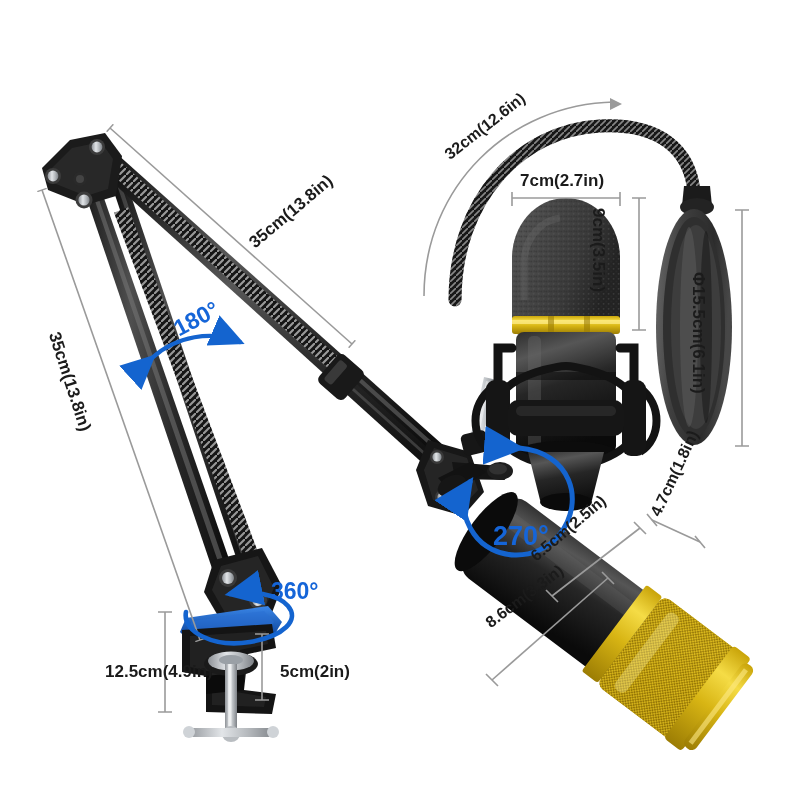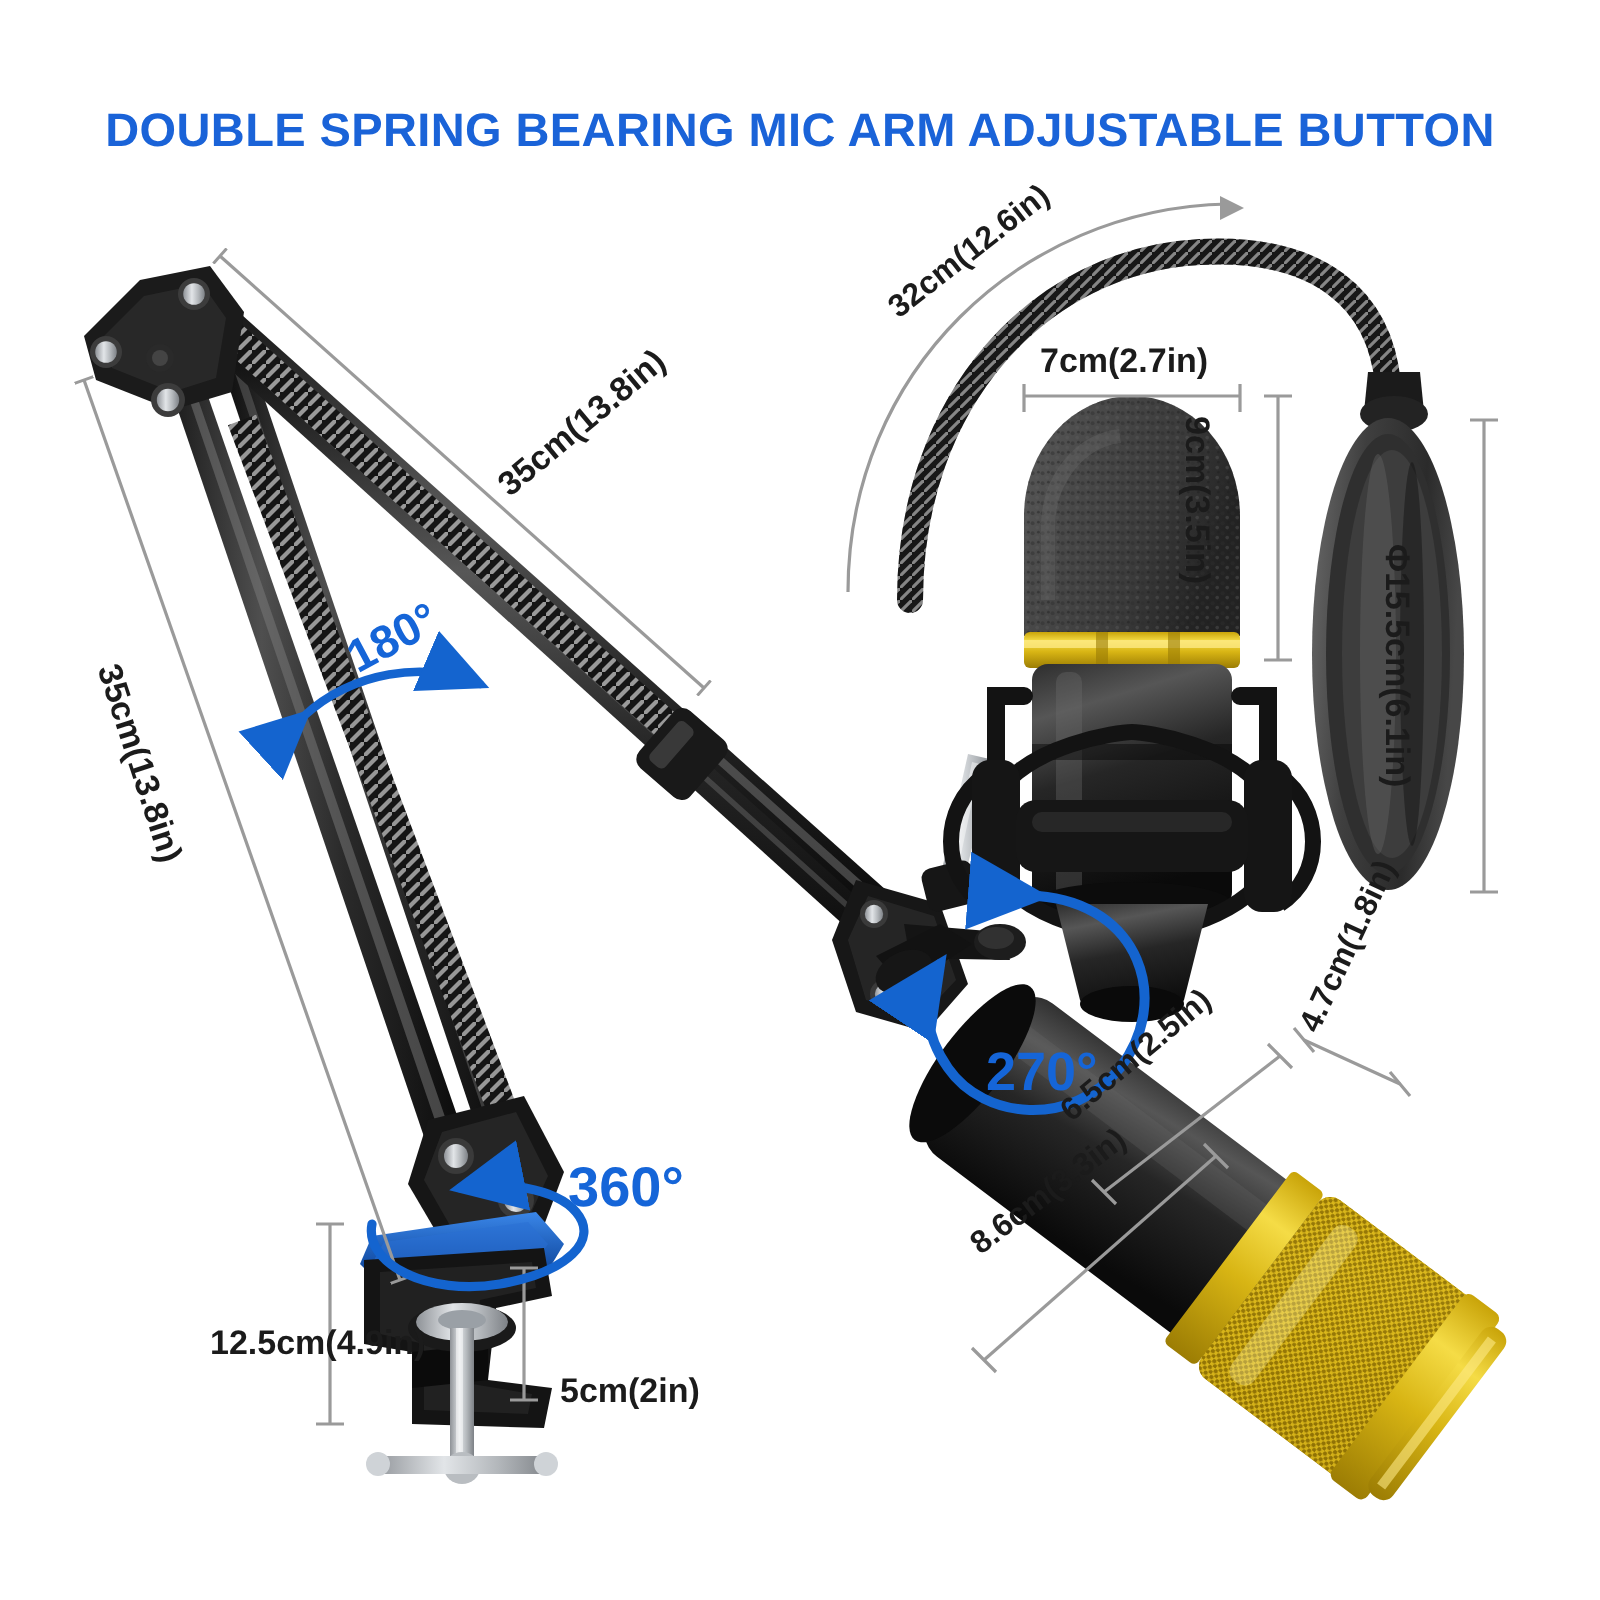--- a/index.html
+++ b/index.html
@@ -348,43 +348,42 @@
       <path d="M152 358 C176 336, 212 330, 240 342" marker-start="url(#arrHead)" marker-end="url(#arrHead)"></path>
 
       <path d="M519 448 C570 452, 586 500, 560 534 C536 564, 492 560, 474 534
                C460 514, 462 494, 470 482" stroke-width="5" marker-start="url(#arrHead)" marker-end="url(#arrHead)"></path>
 
       <path d="M186 612 C182 632, 214 648, 250 642 C284 636, 300 620, 288 606
                C278 594, 250 590, 230 594" stroke-width="4.6" marker-end="url(#arrHead)"></path>
     </g>
   </svg>
 
-  <div class="title">DOUBLE SPRING BEARING MIC ARM ADJUSTABLE BUTTON</div>
 
   <div class="dim" style="left:246px; top:238px; font-size:17px; transform:rotate(-40deg); transform-origin:left top;">35cm(13.8in)</div>
 
   <div class="dim" style="left:62px; top:330px; font-size:17px; transform:rotate(72deg); transform-origin:left top;">35cm(13.8in)</div>
 
   <div class="dim" style="left:442px; top:150px; font-size:16px; transform:rotate(-38deg); transform-origin:left top;">32cm(12.6in)</div>
 
   <div class="dim" style="left:520px; top:172px; font-size:17px;">7cm(2.7in)</div>
 
   <div class="dim" style="left:607px; top:208px; font-size:17px; transform:rotate(90deg); transform-origin:left top;">9cm(3.5in)</div>
 
   <div class="dim" style="left:707px; top:272px; font-size:17px; transform:rotate(90deg); transform-origin:left top;">Φ15.5cm(6.1in)</div>
 
   <div class="dim" style="left:63px; top:663px; font-size:17px;margin-left:42px;">12.5cm(4.9in)</div>
 
-  <div class="dim" style="left:280px; top:663px; font-size:17px;margin-top:24px;">5cm(2in)</div>
+  <div class="dim" style="left:280px; top:663px; font-size:17px;">5cm(2in)</div>
 
   <div class="dim" style="left:528px; top:552px; font-size:16px; transform:rotate(-40deg); transform-origin:left top;">6.5cm(2.5in)</div>
 
   <div class="dim" style="left:648px; top:512px; font-size:16px; transform:rotate(-65deg); transform-origin:left top;">4.7cm(1.8in)</div>
 
   <div class="dim" style="left:483px; top:618px; font-size:16px; transform:rotate(-37deg); transform-origin:left top;">8.6cm(3.3in)</div>
 
   <div class="ang" style="left:170px; top:320px; font-size:23px; transform:rotate(-28deg); transform-origin:left top;">180°</div>
 
   <div class="ang" style="left:493px; top:487px; font-size:27px;margin-top:36px;">270°</div>
 
-  <div class="ang" style="left:284px; top:580px; font-size:28px;">360°</div>
+  <div class="ang" style="left:271px; top:580px; font-size:23px;">360°</div>
 
 </div>
 
 </body></html>

